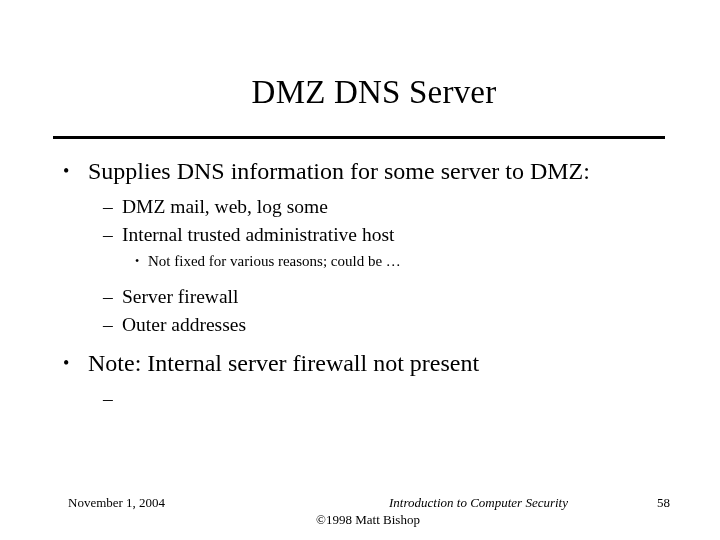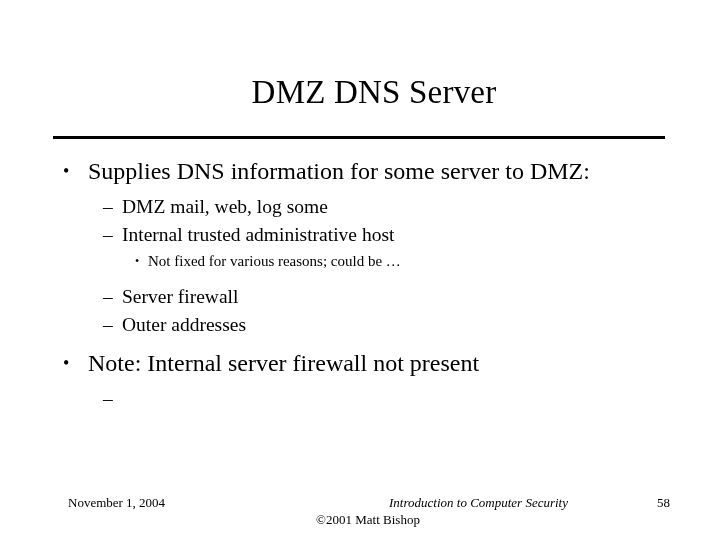--- a/index.html
+++ b/index.html
@@ -203,18 +203,18 @@
     <div class="li lvl2 gap-above-md">
       <span class="marker">–</span>
     </div>
 
   </div>
 
   <div class="footer">
     <div class="footer-date">November 1, 2004</div>
     <div class="footer-center">
       <span class="course">Introduction to Computer Security</span>
-      <span class="copyright">©2001 Matt Bishop</span>
+      <span class="copyright">©1998 Matt Bishop</span>
     </div>
     <div class="footer-page">58</div>
   </div>
 
 </div>
 
 </body></html>

